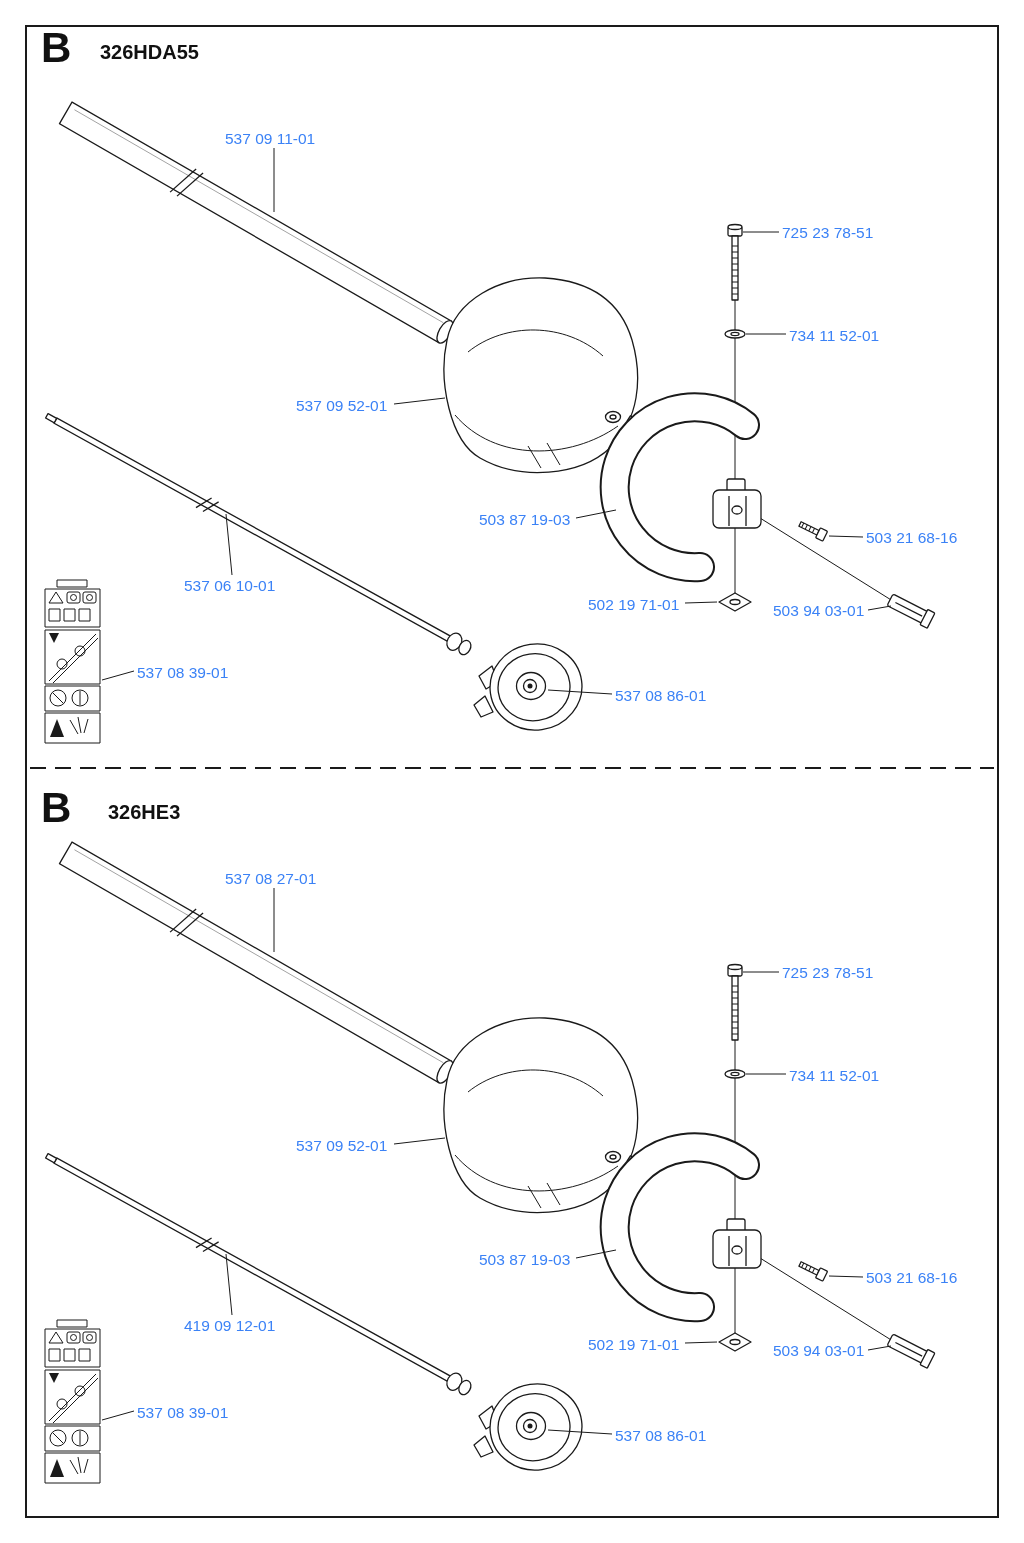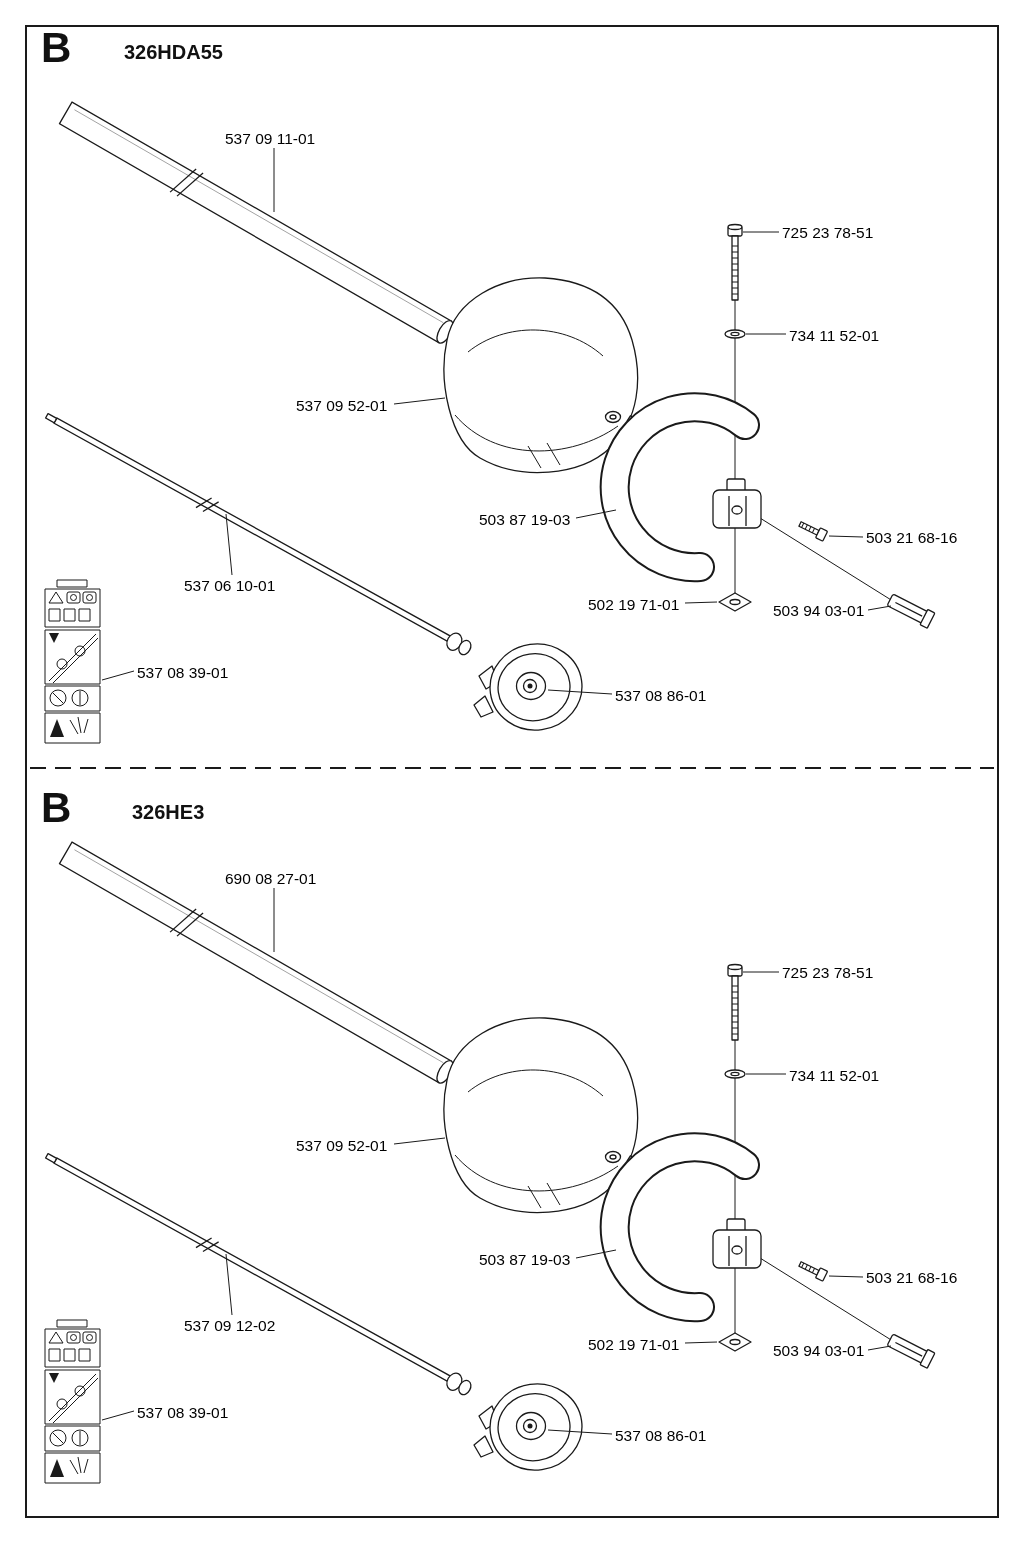--- a/index.html
+++ b/index.html
@@ -29,28 +29,27 @@
     font-size:42px;
     font-weight:bold;
     line-height:1;
     letter-spacing:0;
   }
   .hdr-model{
     position:absolute;
     font-size:20px;
     font-weight:bold;
     line-height:1;
-    margin-left:24px;
   }
   .lbl{
     position:absolute;
     font-size:15.5px;
     line-height:18px;
     white-space:nowrap;
-    color:#000000;
+    color:#3b82f6;
   }
 </style>
 </head>
 <body>
 
 <div class="page">
 
   <svg class="art" width="1024" height="1543" viewBox="0 0 1024 1543">
     <defs>
       <g id="trimmer-diagram">
@@ -199,26 +198,26 @@
   <div class="lbl" style="left:866px;top:529px">503 21 68-16</div>
   <div class="lbl" style="left:184px;top:577px">537 06 10-01</div>
   <div class="lbl" style="left:588px;top:596px">502 19 71-01</div>
   <div class="lbl" style="left:773px;top:602px">503 94 03-01</div>
   <div class="lbl" style="left:137px;top:664px">537 08 39-01</div>
   <div class="lbl" style="left:615px;top:687px">537 08 86-01</div>
 
   <div class="hdr-b" style="left:41px;top:787px">B</div>
   <div class="hdr-model" style="left:108px;top:802px">326HE3</div>
 
-  <div class="lbl" style="left:225px;top:870px">690 08 27-01</div>
+  <div class="lbl" style="left:225px;top:870px">537 08 27-01</div>
   <div class="lbl" style="left:782px;top:964px">725 23 78-51</div>
   <div class="lbl" style="left:789px;top:1067px">734 11 52-01</div>
   <div class="lbl" style="left:296px;top:1137px">537 09 52-01</div>
   <div class="lbl" style="left:479px;top:1251px">503 87 19-03</div>
   <div class="lbl" style="left:866px;top:1269px">503 21 68-16</div>
-  <div class="lbl" style="left:184px;top:1317px">537 09 12-02</div>
+  <div class="lbl" style="left:184px;top:1317px">419 09 12-01</div>
   <div class="lbl" style="left:588px;top:1336px">502 19 71-01</div>
   <div class="lbl" style="left:773px;top:1342px">503 94 03-01</div>
   <div class="lbl" style="left:137px;top:1404px">537 08 39-01</div>
   <div class="lbl" style="left:615px;top:1427px">537 08 86-01</div>
 
   <div class="page-border"></div>
 </div>
 
 </body></html>

